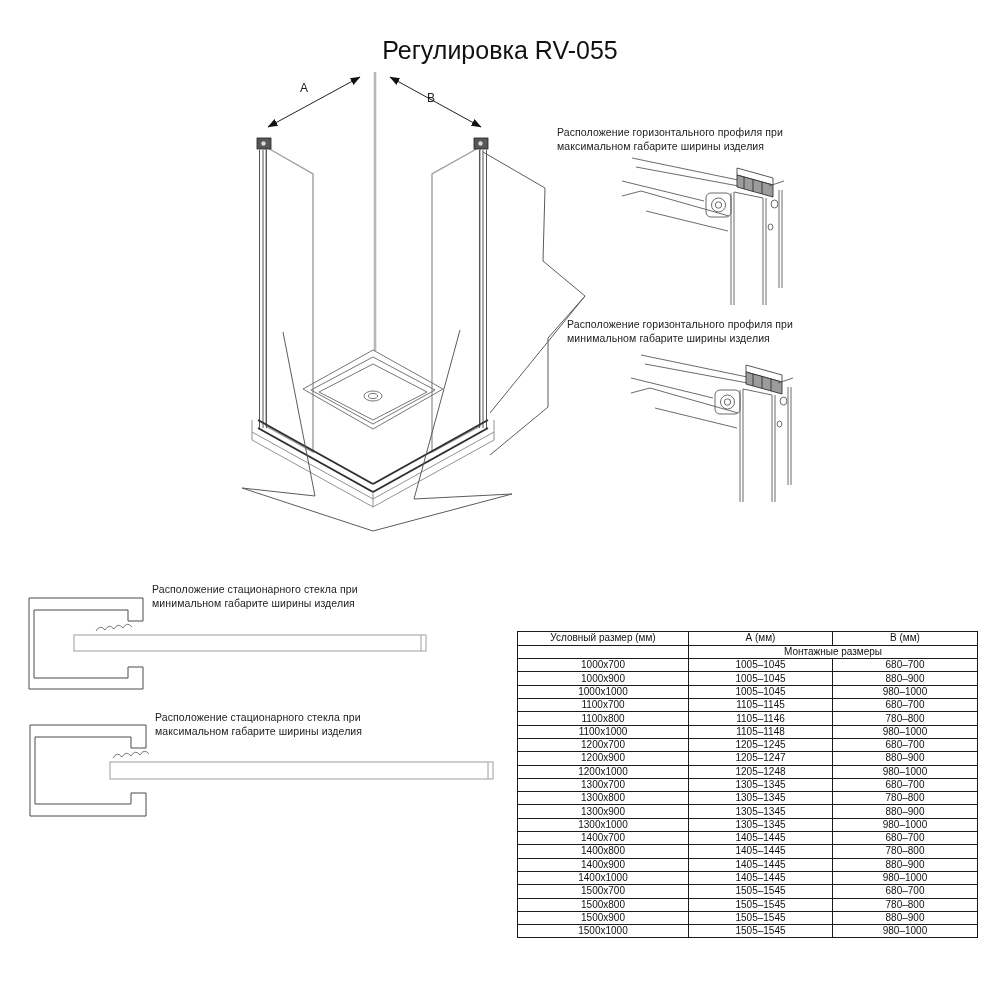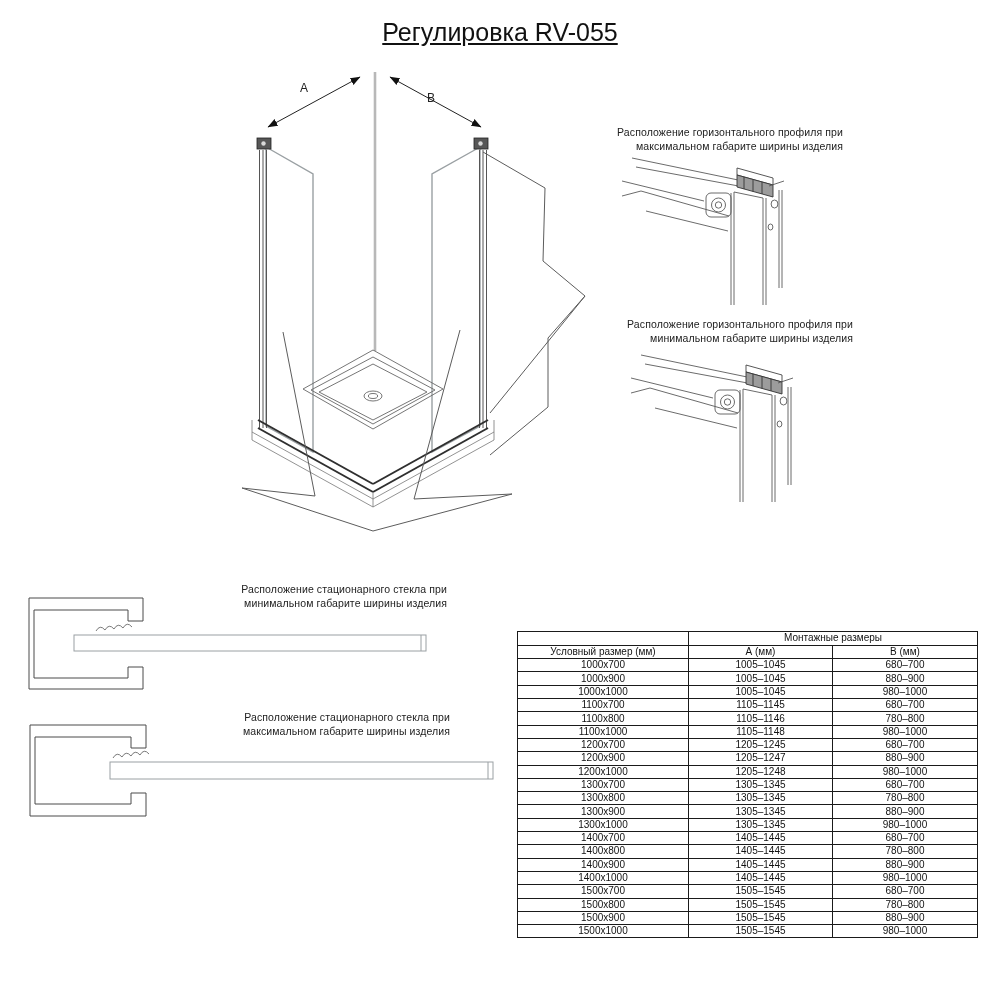--- a/index.html
+++ b/index.html
@@ -1,22 +1,22 @@
 <!DOCTYPE html>
 <html><head>
 <meta charset="utf-8">
 <style>
   html,body{margin:0;padding:0;background:#fff;}
   body{width:1000px;height:1000px;position:relative;overflow:hidden;
        font-family:"Liberation Sans",sans-serif;color:#1a1a1a;}
   #lineart{position:absolute;left:0;top:0;width:1000px;height:1000px;}
   .abs{position:absolute;}
-  .title{top:18px;left:0;width:1000px;text-align:center;font-size:25px;color:#111;text-decoration:underline;}
+  .title{top:36px;left:0;width:1000px;text-align:center;font-size:25px;color:#111;}
   .dimlabel{font-size:12px;color:#222;}
-  .caption{font-size:10.5px;line-height:13.5px;text-align:right;color:#222;letter-spacing:.1px;}
+  .caption{font-size:10.5px;line-height:13.5px;text-align:left;color:#222;letter-spacing:.1px;}
   table.dim{position:absolute;left:517px;top:631px;border-collapse:collapse;
             table-layout:fixed;width:460px;font-size:10px;color:#111;}
   table.dim td,table.dim th{border:1px solid #1a1a1a;text-align:center;vertical-align:middle;
             padding:0 2px;height:12.3px;line-height:12px;font-weight:normal;overflow:hidden;white-space:nowrap;}
   table.dim thead td{height:12.6px;}
 </style>
 </head>
 <body>
 
 <svg id="lineart" viewBox="0 0 1000 1000">
@@ -168,28 +168,28 @@
 </div>
 
 <table class="dim">
   <colgroup>
       <col style="width:171px">
       <col style="width:144px">
       <col style="width:145px">
     </colgroup>
   <thead>
     <tr>
-      <td></td>
-      <td colspan="2">Монтажные размеры</td>
-    </tr>
-    <tr>
       <td>Условный размер (мм)</td>
       <td>А (мм)</td>
       <td>В (мм)</td>
     </tr>
+    <tr>
+      <td></td>
+      <td colspan="2">Монтажные размеры</td>
+    </tr>
   </thead>
   <tbody>
       <tr>
         <td>1000x700</td>
         <td>1005–1045</td>
         <td>680–700</td>
       </tr>
       <tr>
         <td>1000x900</td>
         <td>1005–1045</td>

